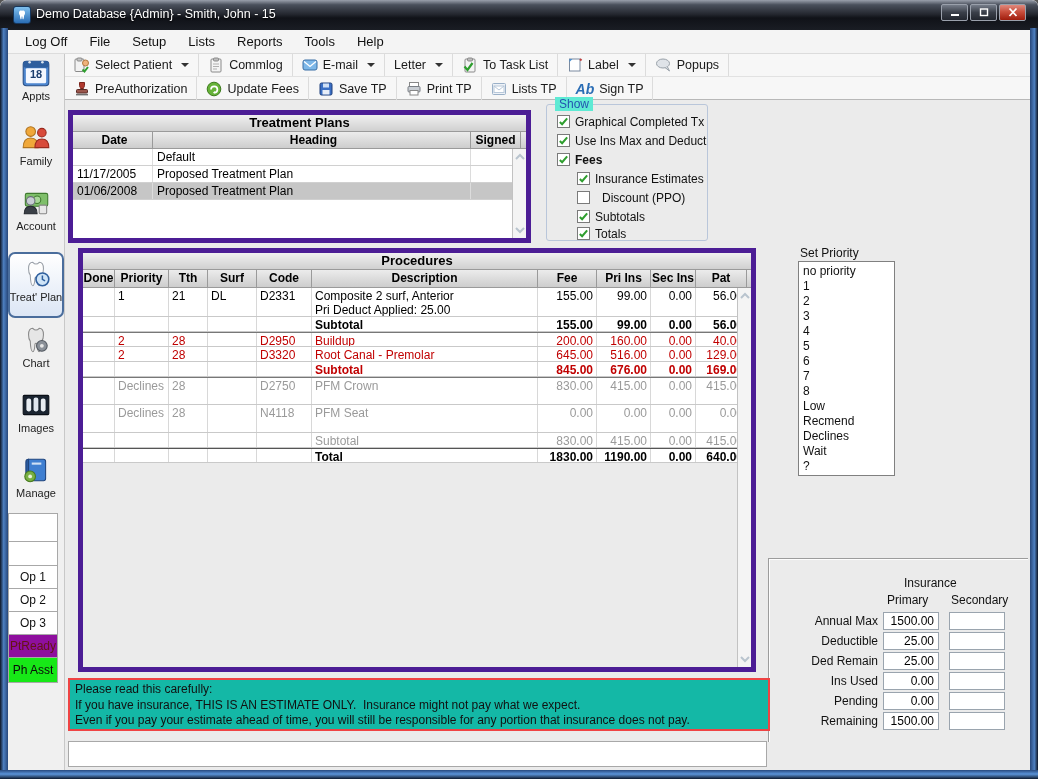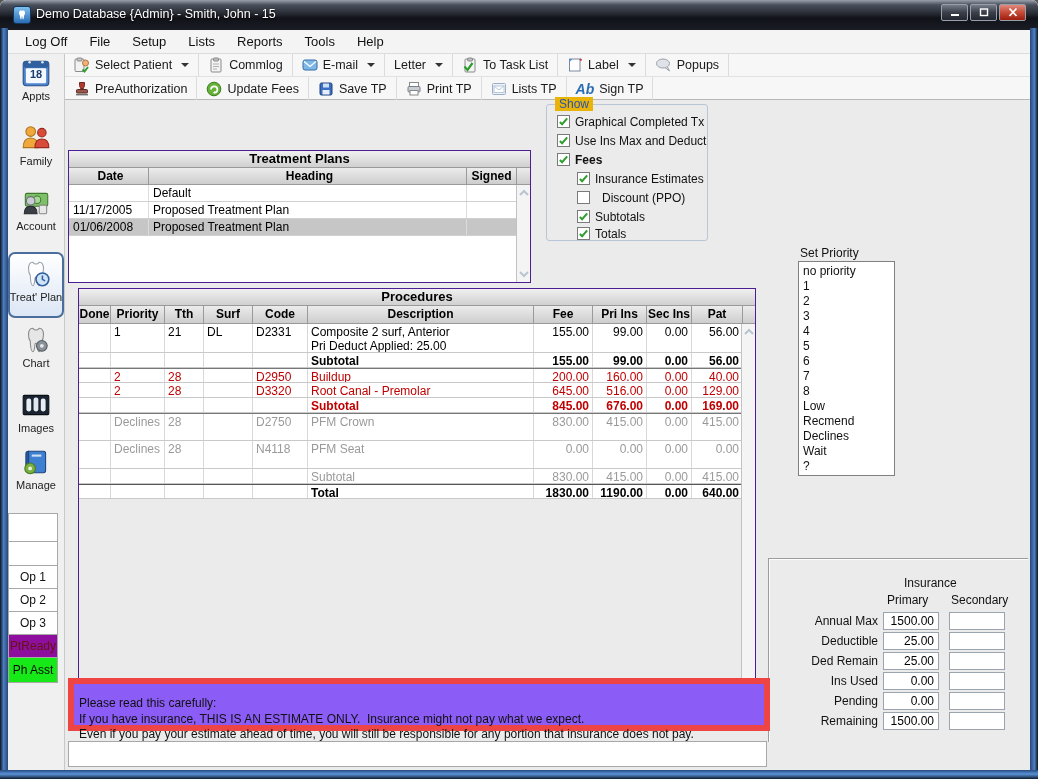--- a/index.html
+++ b/index.html
@@ -36,40 +36,40 @@
   #sidebar{left:8px;top:54px;width:57px;bottom:9px;background:#f0f0f0;border-right:1px solid #c8c8c8;}
   .mod{position:absolute;left:1px;width:54px;height:56px;display:flex;flex-direction:column;align-items:center;}
   .mod-label{font-size:11px;color:#222;margin-top:1px;white-space:nowrap;text-align:center;}
   .mod.selected{border:2px solid #4a6d9c;border-radius:7px;background:linear-gradient(180deg,#ffffff,#dce6f5);height:66px;padding-top:4px;left:0;width:56px;}
   .appts-badge{position:absolute;left:0;top:11px;width:54px;text-align:center;font-size:11px;font-weight:bold;color:#1c3e6e;}
   .op-cell{position:absolute;left:0;width:50px;background:#fff;border:1px solid #a8a8a8;margin-top:-1px;font-size:12px;display:flex;align-items:center;justify-content:center;color:#111;}
   .op-status0{background:#8e0f9e;color:#641414;}
   .op-status1{background:#17e817;color:#0a0a0a;}
 
   
-  .grid{position:absolute;border:1px solid #4c1d95;background:#fff;margin-top:40px;}
+  .grid{position:absolute;border:5px solid #4c1d95;background:#fff;}
   .grid-title{height:17px;line-height:16px;text-align:center;font-size:13px;font-weight:bold;background:linear-gradient(180deg,#f0f0f0,#d0d0d0);border-bottom:1px solid #9a9a9a;}
   .grid-head{display:flex;height:17px;background:linear-gradient(180deg,#ececec,#cdcdcd);border-bottom:1px solid #9a9a9a;font-size:12px;font-weight:bold;}
   .gh-cell{border-right:1px solid #9a9a9a;text-align:center;line-height:16px;overflow:hidden;}
   .vtrack{position:absolute;right:0;width:14px;background:#f4f4f4;border-left:1px solid #c2c2c2;}
   .vtrack svg{position:absolute;left:1px;}
   .chev-top{top:3px;}
   .chev-bot{bottom:3px;}
 
   
   .tp-row{display:flex;height:17px;font-size:12px;border-bottom:1px solid #d0d0d0;background:#fff;}
   .tp-row.sel{background:#c6c6c6;}
   .tp-cell{border-right:1px solid #dcdcdc;line-height:16px;overflow:hidden;white-space:nowrap;}
   .t-date{width:80px;padding-left:4px;}
   .t-head{width:318px;padding-left:4px;}
   .t-sign{width:50px;}
 
   
   #show-box{left:546px;top:104px;width:162px;height:137px;border:1px solid #b9c6da;border-radius:3px;}
-  #show-label{position:absolute;top:-8px;left:8px;background:#eab308;padding:0 4px;font-size:12px;color:#2453b0;}
+  #show-label{position:absolute;top:-8px;left:8px;background:#5eead4;padding:0 4px;font-size:12px;color:#2453b0;}
   .cb-row{position:absolute;display:flex;align-items:center;gap:5px;height:17px;}
   .cb{width:13px;height:13px;background:#fff;border:1px solid #7a7a7a;display:flex;align-items:center;justify-content:center;flex:0 0 auto;}
   .cb-label{font-size:12px;color:#111;white-space:nowrap;}
 
   
   .p-row{display:flex;font-size:12px;border-bottom:1px solid #c9c9c9;background:#fff;}
   .p-cell{border-right:1px solid #d8d8d8;overflow:hidden;line-height:14px;padding-top:1px;white-space:nowrap;}
   .c-done{width:32px;}.c-pri{width:54px;padding-left:3px;}.c-tth{width:39px;padding-left:3px;}
   .c-surf{width:49px;padding-left:3px;}.c-code{width:55px;padding-left:3px;}
   .c-desc{width:226px;padding-left:3px;}
@@ -92,21 +92,21 @@
 
   
   #ins-panel{left:768px;top:558px;width:260px;height:184px;border-top:1px solid #9c9c9c;border-left:1px solid #9c9c9c;box-shadow:inset 1px 1px 0 #fdfdfd;}
   .ins-h{position:absolute;font-size:12px;color:#111;white-space:nowrap;}
   .ins-label{position:absolute;font-size:12px;color:#111;text-align:right;width:100px;right:150px;}
   .ins-field{position:absolute;width:56px;height:18px;background:#fff;border:1px solid #9aa4ae;font-size:12px;text-align:right;padding:1px 4px 0 0;line-height:15px;}
   .f-pri{left:114px;}
   .f-sec{left:180px;}
 
   
-  #note-box{left:68px;top:678px;width:702px;height:53px;background:#8b5cf6;border:6px solid #ef4444;padding:12px 5px;}
+  #note-box{left:68px;top:678px;width:702px;height:53px;background:#14b8a6;border:2px solid #ef4444;padding:2px 5px;}
   .note-line{font-size:12px;line-height:15.5px;color:#111;white-space:pre-wrap;}
   #bottom-box{left:68px;top:741px;width:699px;height:26px;background:#fff;border:1px solid #a8a8a8;}
 </style>
 </head>
 <body>
 
 <div id="stage">
 
   <div class="abs" id="titlebar">
     <div class="abs" id="app-icon">
@@ -299,21 +299,21 @@
     </div>
     <div class="mod" style="top:335px;">
       <svg width="32" height="32" viewBox="0 0 30 30">
           <rect x="3" y="6" width="24" height="18" rx="1" fill="#1a2430" stroke="#0a0f16"></rect>
           <rect x="6" y="9" width="4.5" height="12" rx="2" fill="#e8edf2"></rect>
           <rect x="12.7" y="8" width="4.5" height="13" rx="2" fill="#dfe6ee"></rect>
           <rect x="19.5" y="9" width="4.5" height="12" rx="2" fill="#e8edf2"></rect>
         </svg>
       <span class="mod-label">Images</span>
     </div>
-    <div class="mod" style="top:392px;">
+    <div class="mod" style="top:400px;">
       <svg width="32" height="32" viewBox="0 0 30 30">
           <path d="M8 5 h14 a2 2 0 0 1 2 2 v16 a2 2 0 0 1 -2 2 h-14 z" fill="#3f7fd1" stroke="#20457e"></path>
           <path d="M8 5 q-2.5 0 -2.5 2.5 v14 q0 2.5 2.5 2.5 z" fill="#2a5a9e" stroke="#20457e"></path>
           <rect x="11" y="8" width="9" height="2" fill="#cfe0f5"></rect>
           <circle cx="9.5" cy="21" r="5" fill="#79b043" stroke="#477a1e"></circle>
           <circle cx="9.5" cy="21" r="1.8" fill="#e8f2dc"></circle>
         </svg>
       <span class="mod-label">Manage</span>
     </div>
 

